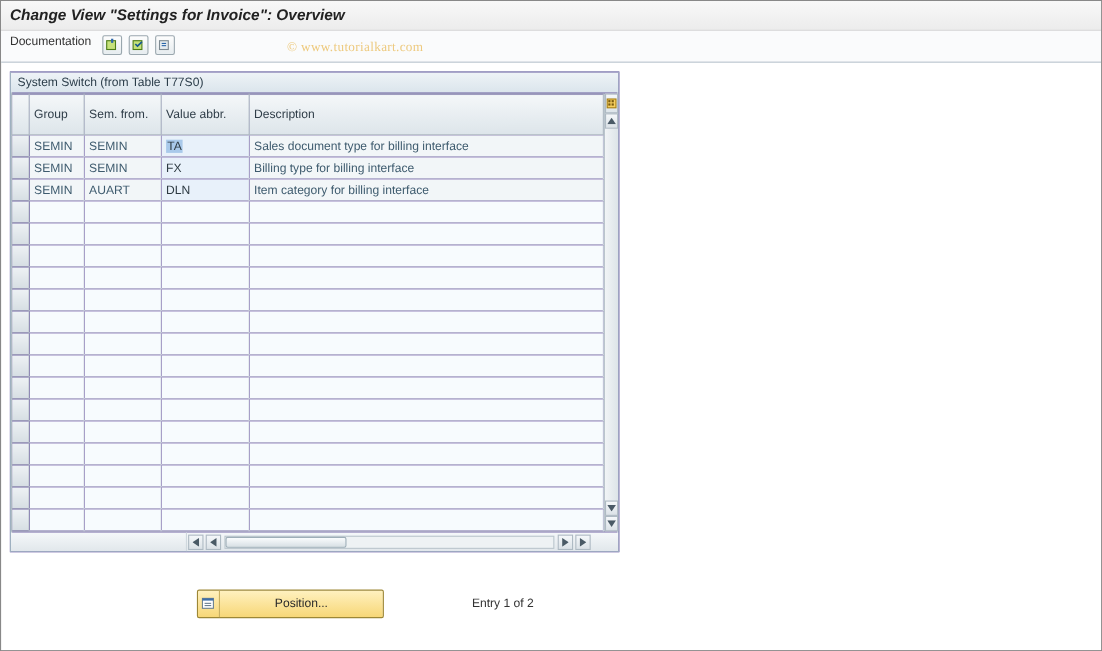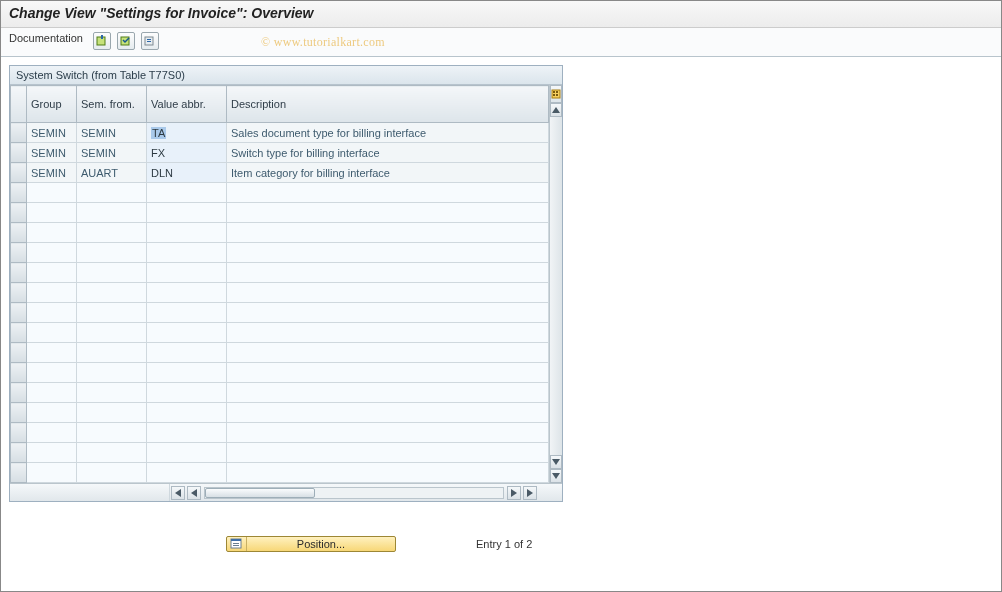--- a/index.html
+++ b/index.html
@@ -113,25 +113,24 @@
     background: linear-gradient(#fafcfd,#d8e0e5);
     border:1px solid #9eaeb8; border-radius:2px;
   }
   .hscroll .spacer-right { width:24px; }
   .footer-row {
     display:flex; align-items:center; gap: 80px;
     margin-top: 34px; margin-left: 170px;
   }
   .position-btn {
     display:flex; align-items:center;
-    width: 170px; height: 16px;
+    width: 170px; height: 26px;
     background: linear-gradient(#fff1bf,#f7d777);
     border:1px solid #9d8735;
     border-radius:2px;
-    margin-left:47px;
   }
   .position-btn .icon-slot {
     width:20px; height:100%; display:flex;align-items:center;justify-content:center;
     border-right:1px solid #c8b063;
   }
   .position-btn .lbl { flex:1; text-align:center; color:#2a2a2a; }
   .entry-text { color:#333; }
   .watermark {
     position:absolute; top:34px; left:260px;
     color:#e8b54a; font-size:12px; letter-spacing:0.3px;
@@ -201,21 +200,21 @@
               <td class="remark">SEMIN</td>
               <td class="remark">SEMIN</td>
               <td class="val"><span class="hl">TA</span></td>
               <td class="remark">Sales document type for billing interface</td>
             </tr>
             <tr class="datarow">
               <td class="sel-cell"></td>
               <td class="remark">SEMIN</td>
               <td class="remark">SEMIN</td>
               <td class="val">FX</td>
-              <td class="remark">Switch type for billing interface</td>
+              <td class="remark">Billing type for billing interface</td>
             </tr>
             <tr class="datarow">
               <td class="sel-cell"></td>
               <td class="remark">SEMIN</td>
               <td class="remark">AUART</td>
               <td class="val">DLN</td>
               <td class="remark">Item category for billing interface</td>
             </tr>
 
             <tr>

